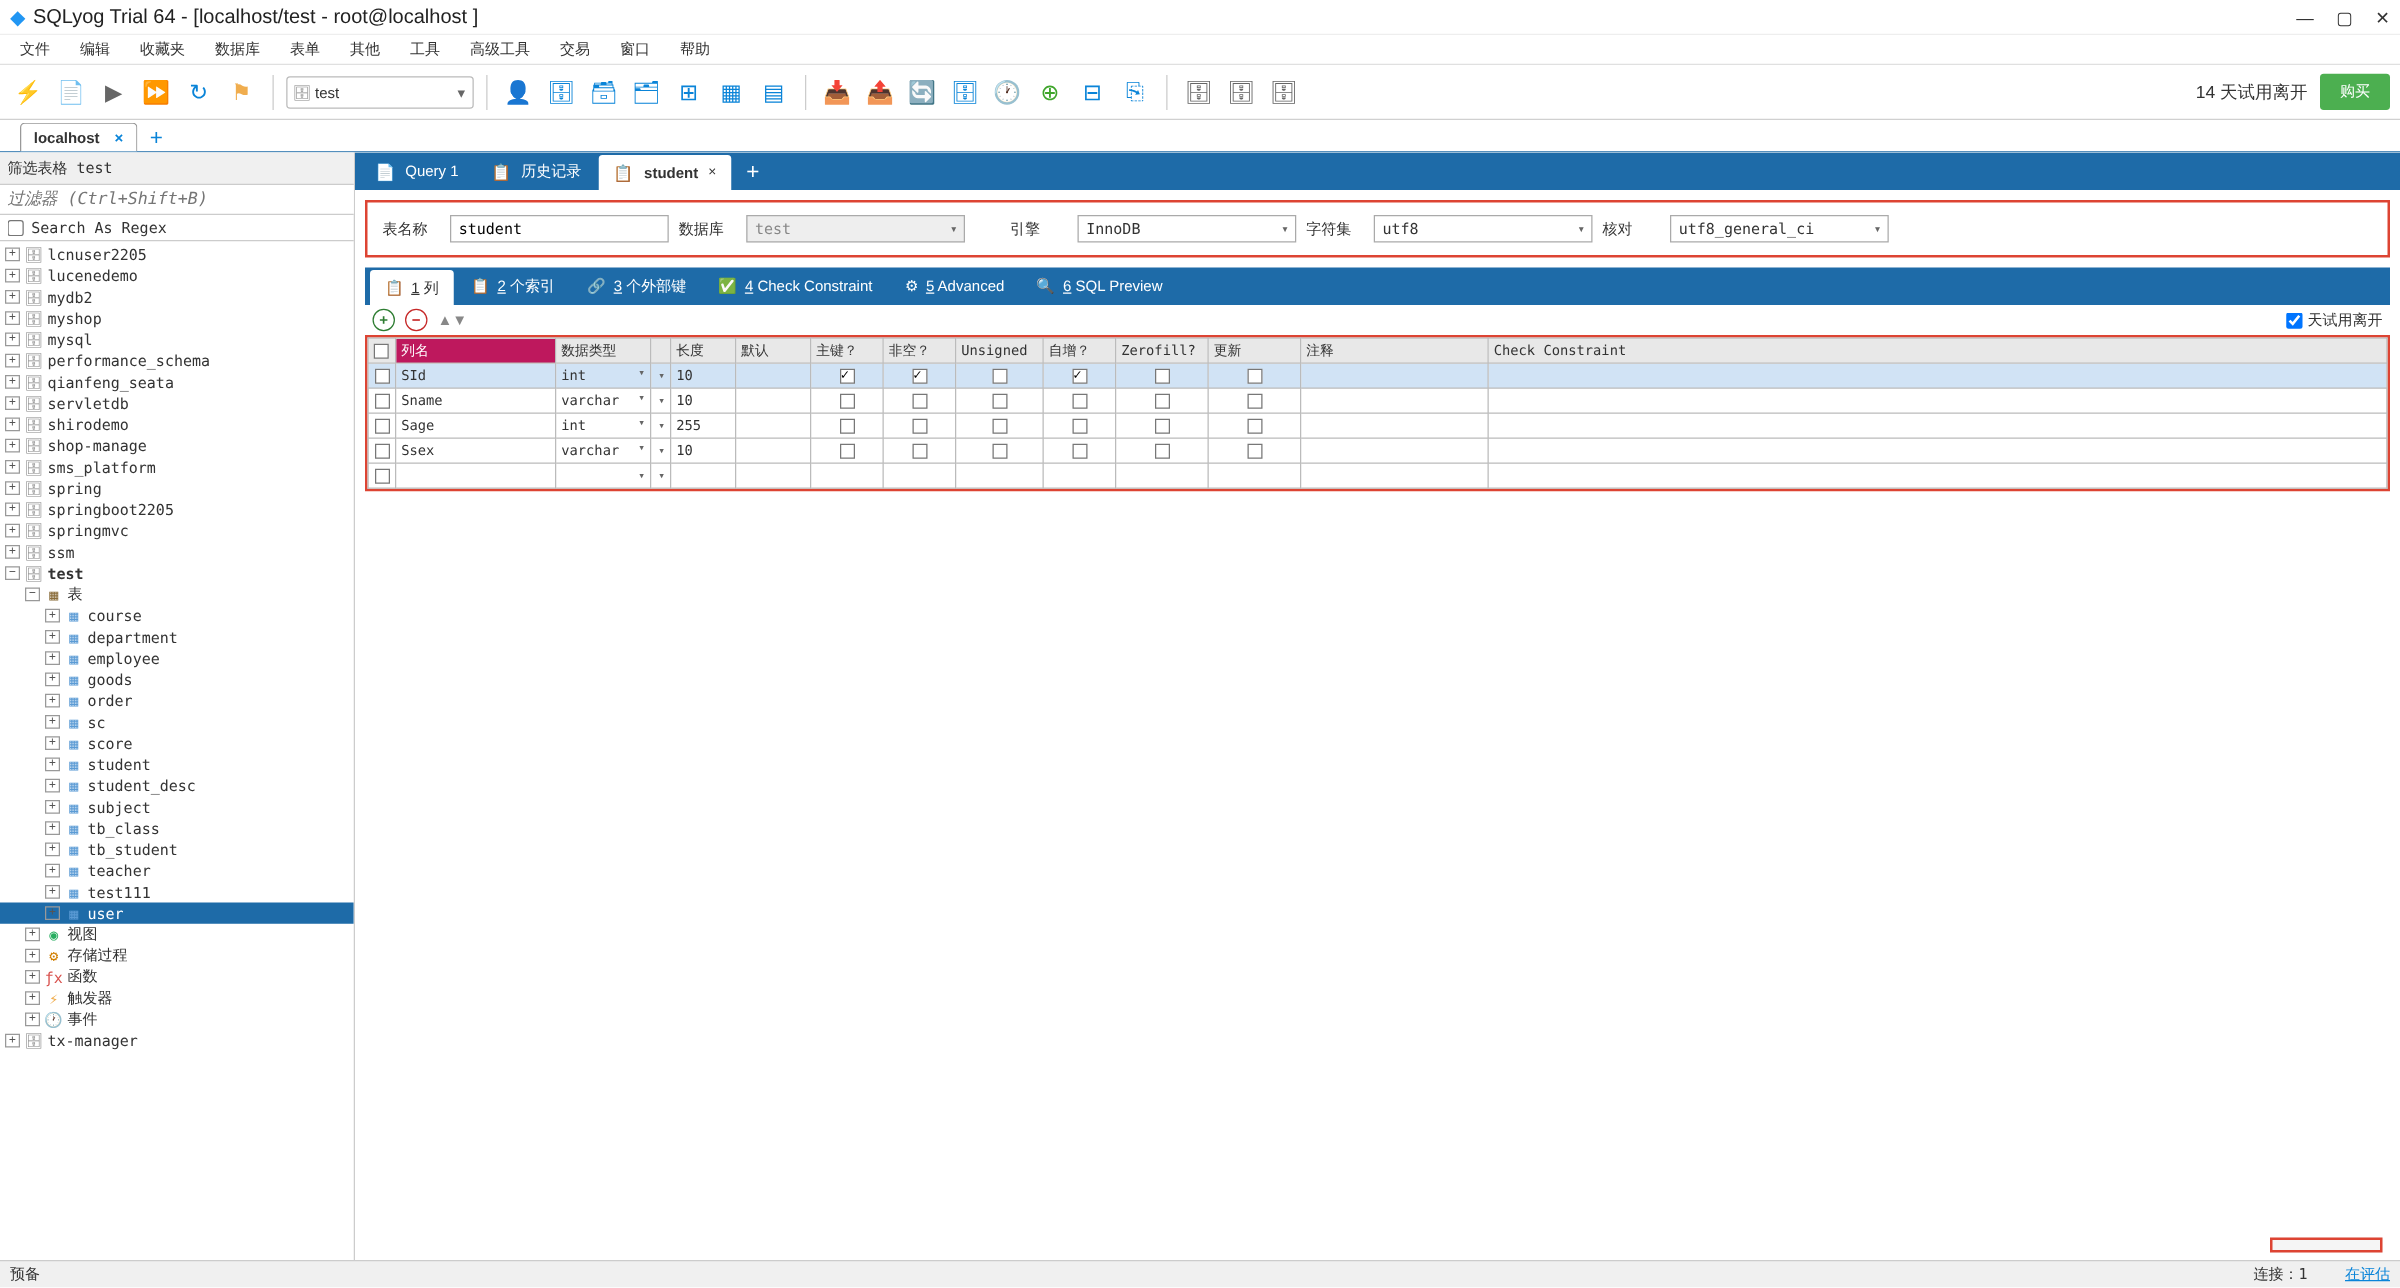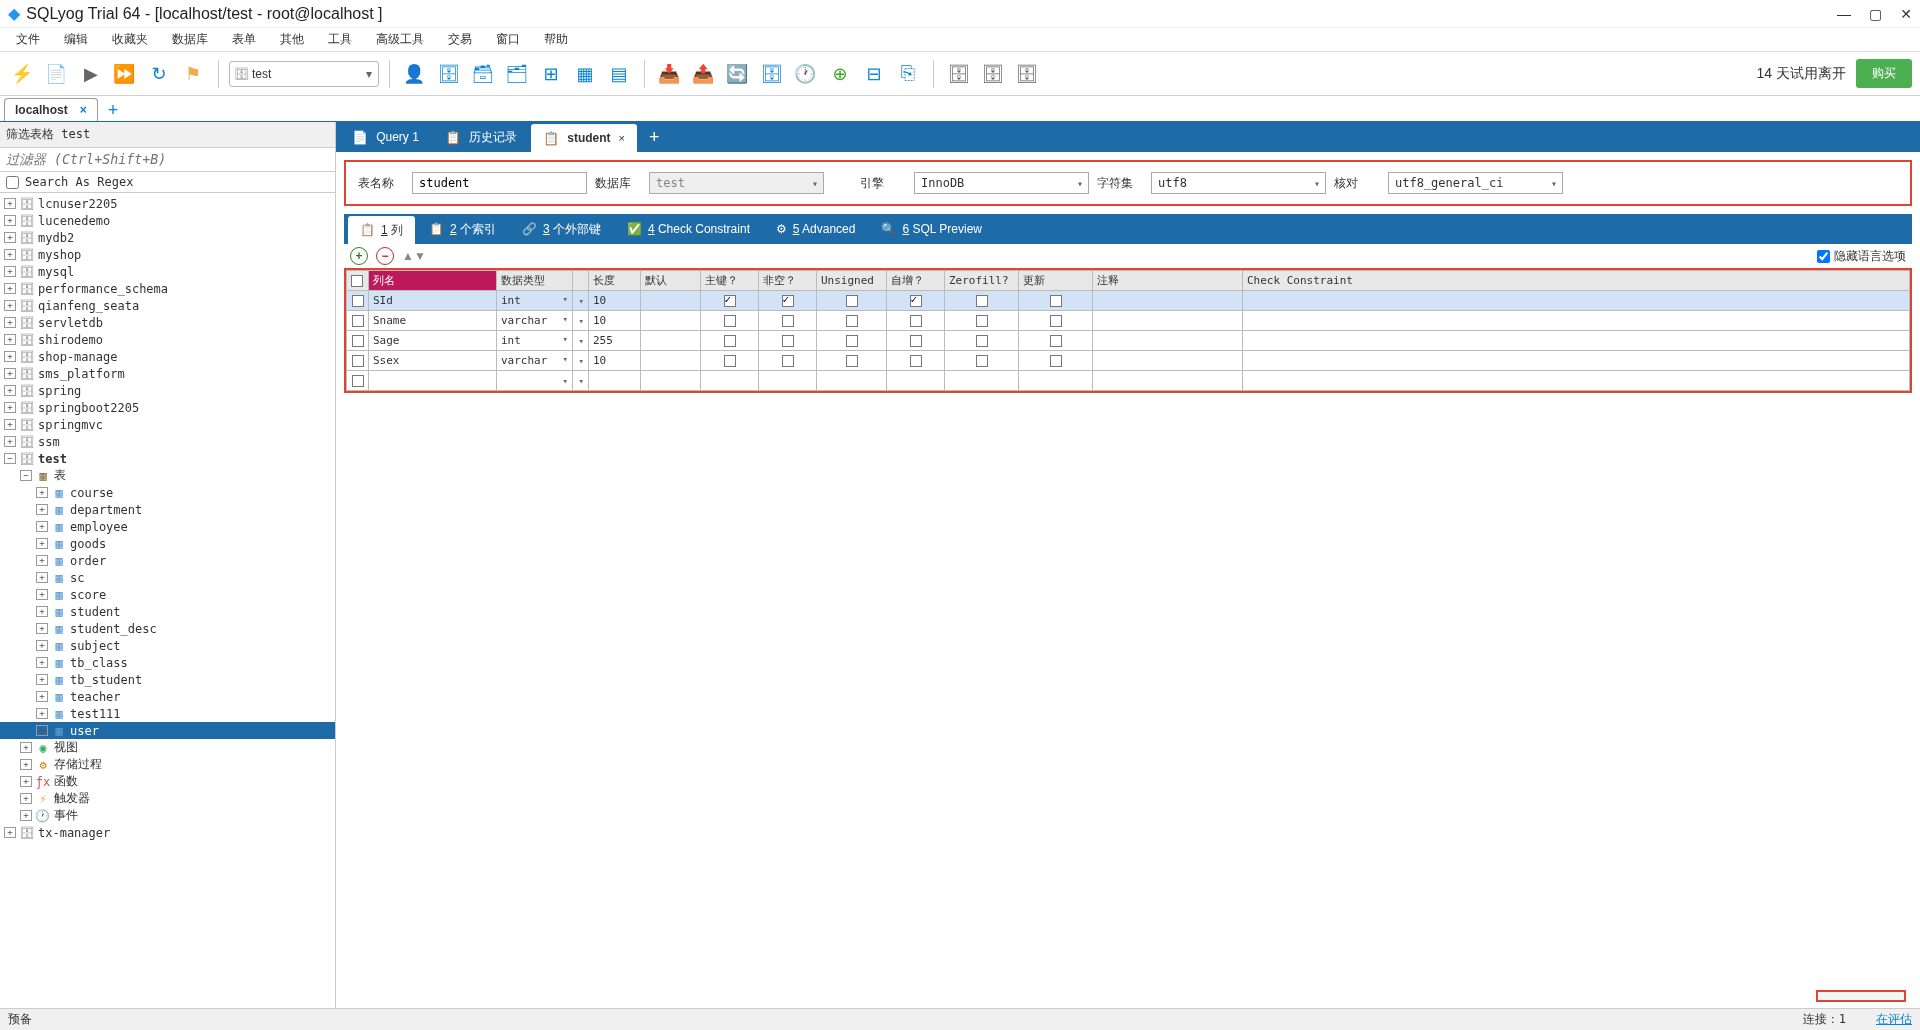--- a/index.html
+++ b/index.html
@@ -20,29 +20,29 @@
   .toolbar { height: 44px; display: flex; align-items: center; padding: 0 8px; gap: 4px; background: #fff; border-bottom: 1px solid #d0d0d0; }
   .tb-btn { width: 30px; height: 30px; display: flex; align-items: center; justify-content: center; border-radius: 4px; cursor: pointer; font-size: 18px; }
   .tb-sep { width: 1px; height: 28px; background: #ccc; margin: 0 6px; }
   .tb-select { height: 26px; border: 1px solid #bbb; border-radius: 3px; padding: 0 20px 0 22px; font-size: 12px; background: #fff; position: relative; display: flex; align-items: center; min-width: 150px; }
   .tb-select::after { content: '▾'; position: absolute; right: 6px; color: #666; }
   .tb-right { margin-left: auto; display: flex; align-items: center; gap: 10px; }
   .buy-btn { background: #4caf50; color: #fff; padding: 6px 16px; border-radius: 3px; cursor: pointer; }
   
   
   .conn-tabs { height: 26px; display: flex; align-items: flex-end; background: #fff; border-bottom: 1px solid #1e6ba8; padding-left: 4px; }
-  .conn-tab { padding: 4px 10px; border: 1px solid #999; border-bottom: none; border-radius: 4px 4px 0 0; background: #fff; display: flex; align-items: center; gap: 12px; font-weight: bold; margin-right: 2px; }
+  .conn-tab { padding: 4px 10px; border: 1px solid #999; border-bottom: none; border-radius: 4px 4px 0 0; background: #fff; display: flex; align-items: center; gap: 12px; font-weight: bold; margin-right: 2px; margin-left: 12px; }
   .conn-tab .close { color: #0a84d8; font-weight: bold; cursor: pointer; }
   .add-tab { color: #0a84d8; font-size: 18px; padding: 0 8px; cursor: pointer; }
   
   
   .main { display: flex; height: calc(100vh - 28px - 24px - 44px - 26px - 22px); }
   
   
-  .sidebar { width: 336px; border-right: 1px solid #ccc; display: flex; flex-direction: column; background: #fff; }
+  .sidebar { width: 284px; border-right: 1px solid #ccc; display: flex; flex-direction: column; background: #fff; }
   .filter-label { padding: 4px 6px; background: #f0f0f0; border-bottom: 1px solid #ccc; font-family: monospace; }
   .filter-input { width: 100%; padding: 4px 6px; border: none; border-bottom: 1px solid #ccc; font-family: monospace; color: #4c1d95; font-style: italic; outline: none; }
   .regex-row { padding: 3px 6px; display: flex; align-items: flex-end; gap: 6px; border-bottom: 1px solid #ccc; font-family: monospace;}
   .tree { flex: 1; overflow-y: auto; padding: 2px 0; font-family: "SimSun", monospace; }
   .tree-item { display: flex; align-items: center; height: 17px; padding-left: 4px; white-space: nowrap; cursor: pointer; }
   .tree-item.selected { background: #1e6ba8; color: #fff; }
   .tree-item .expander { width: 12px; text-align: center; font-size: 9px; color: #555; border: 1px solid #999; line-height: 9px; height: 11px; margin-right: 3px; }
   .tree-item .icon { width: 16px; height: 14px; margin-right: 3px; display: inline-flex; align-items: center; justify-content: center; font-size: 12px; }
   .db-icon { color: #888; }
   .tb-folder-icon { color: #8a6d3b; }
@@ -471,21 +471,21 @@
           <span><span class="u">6</span> SQL Preview</span>
         </div>
       </div>
 
     <div class="subtoolbar">
       <span class="sbtn add-b">+</span>
       <span class="sbtn del-b">−</span>
       <span style="color:#888;cursor:pointer">▲▼</span>
       <div class="hide-lang">
         <input type="checkbox" checked="" style="">
-        <span>隐藏语言选项</span>
+        <span>天试用离开</span>
       </div>
     </div>
 
     <div class="grid-wrap">
       <div class="grid-box">
         <table class="grid">
           <colgroup>
             <col style="width:22px">
               <col style="width:128px">
               <col style="width:76px">

